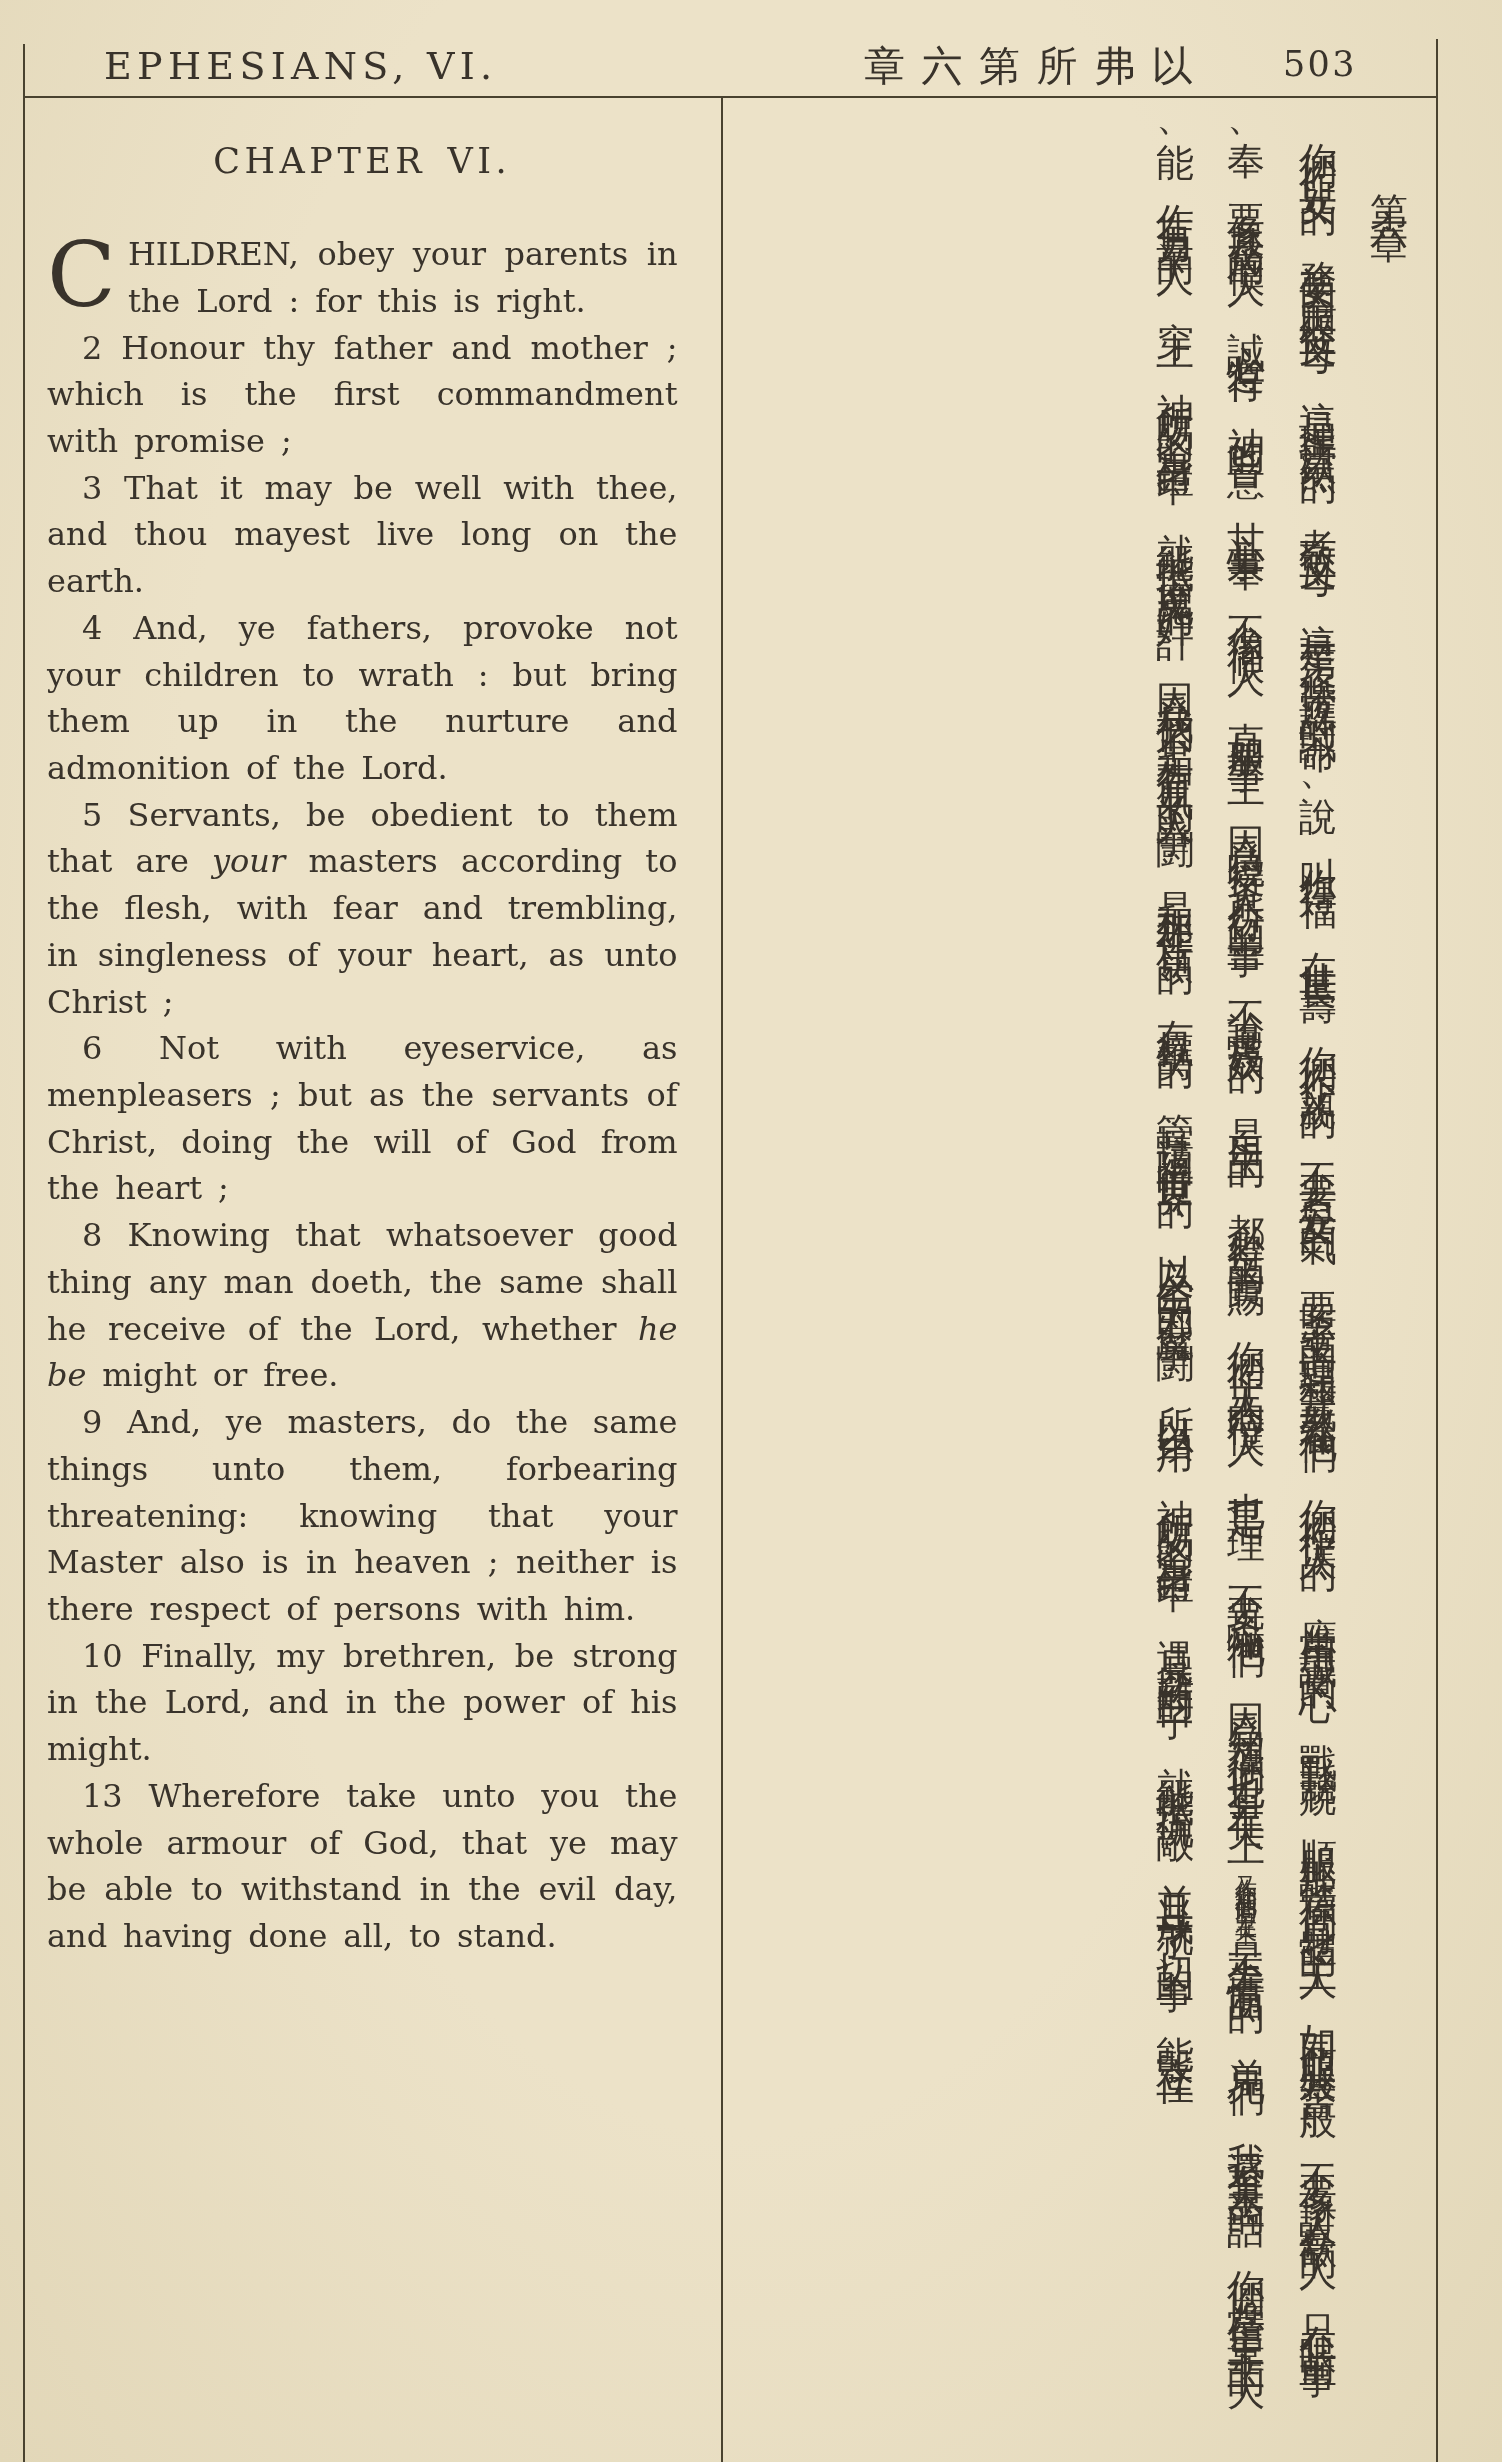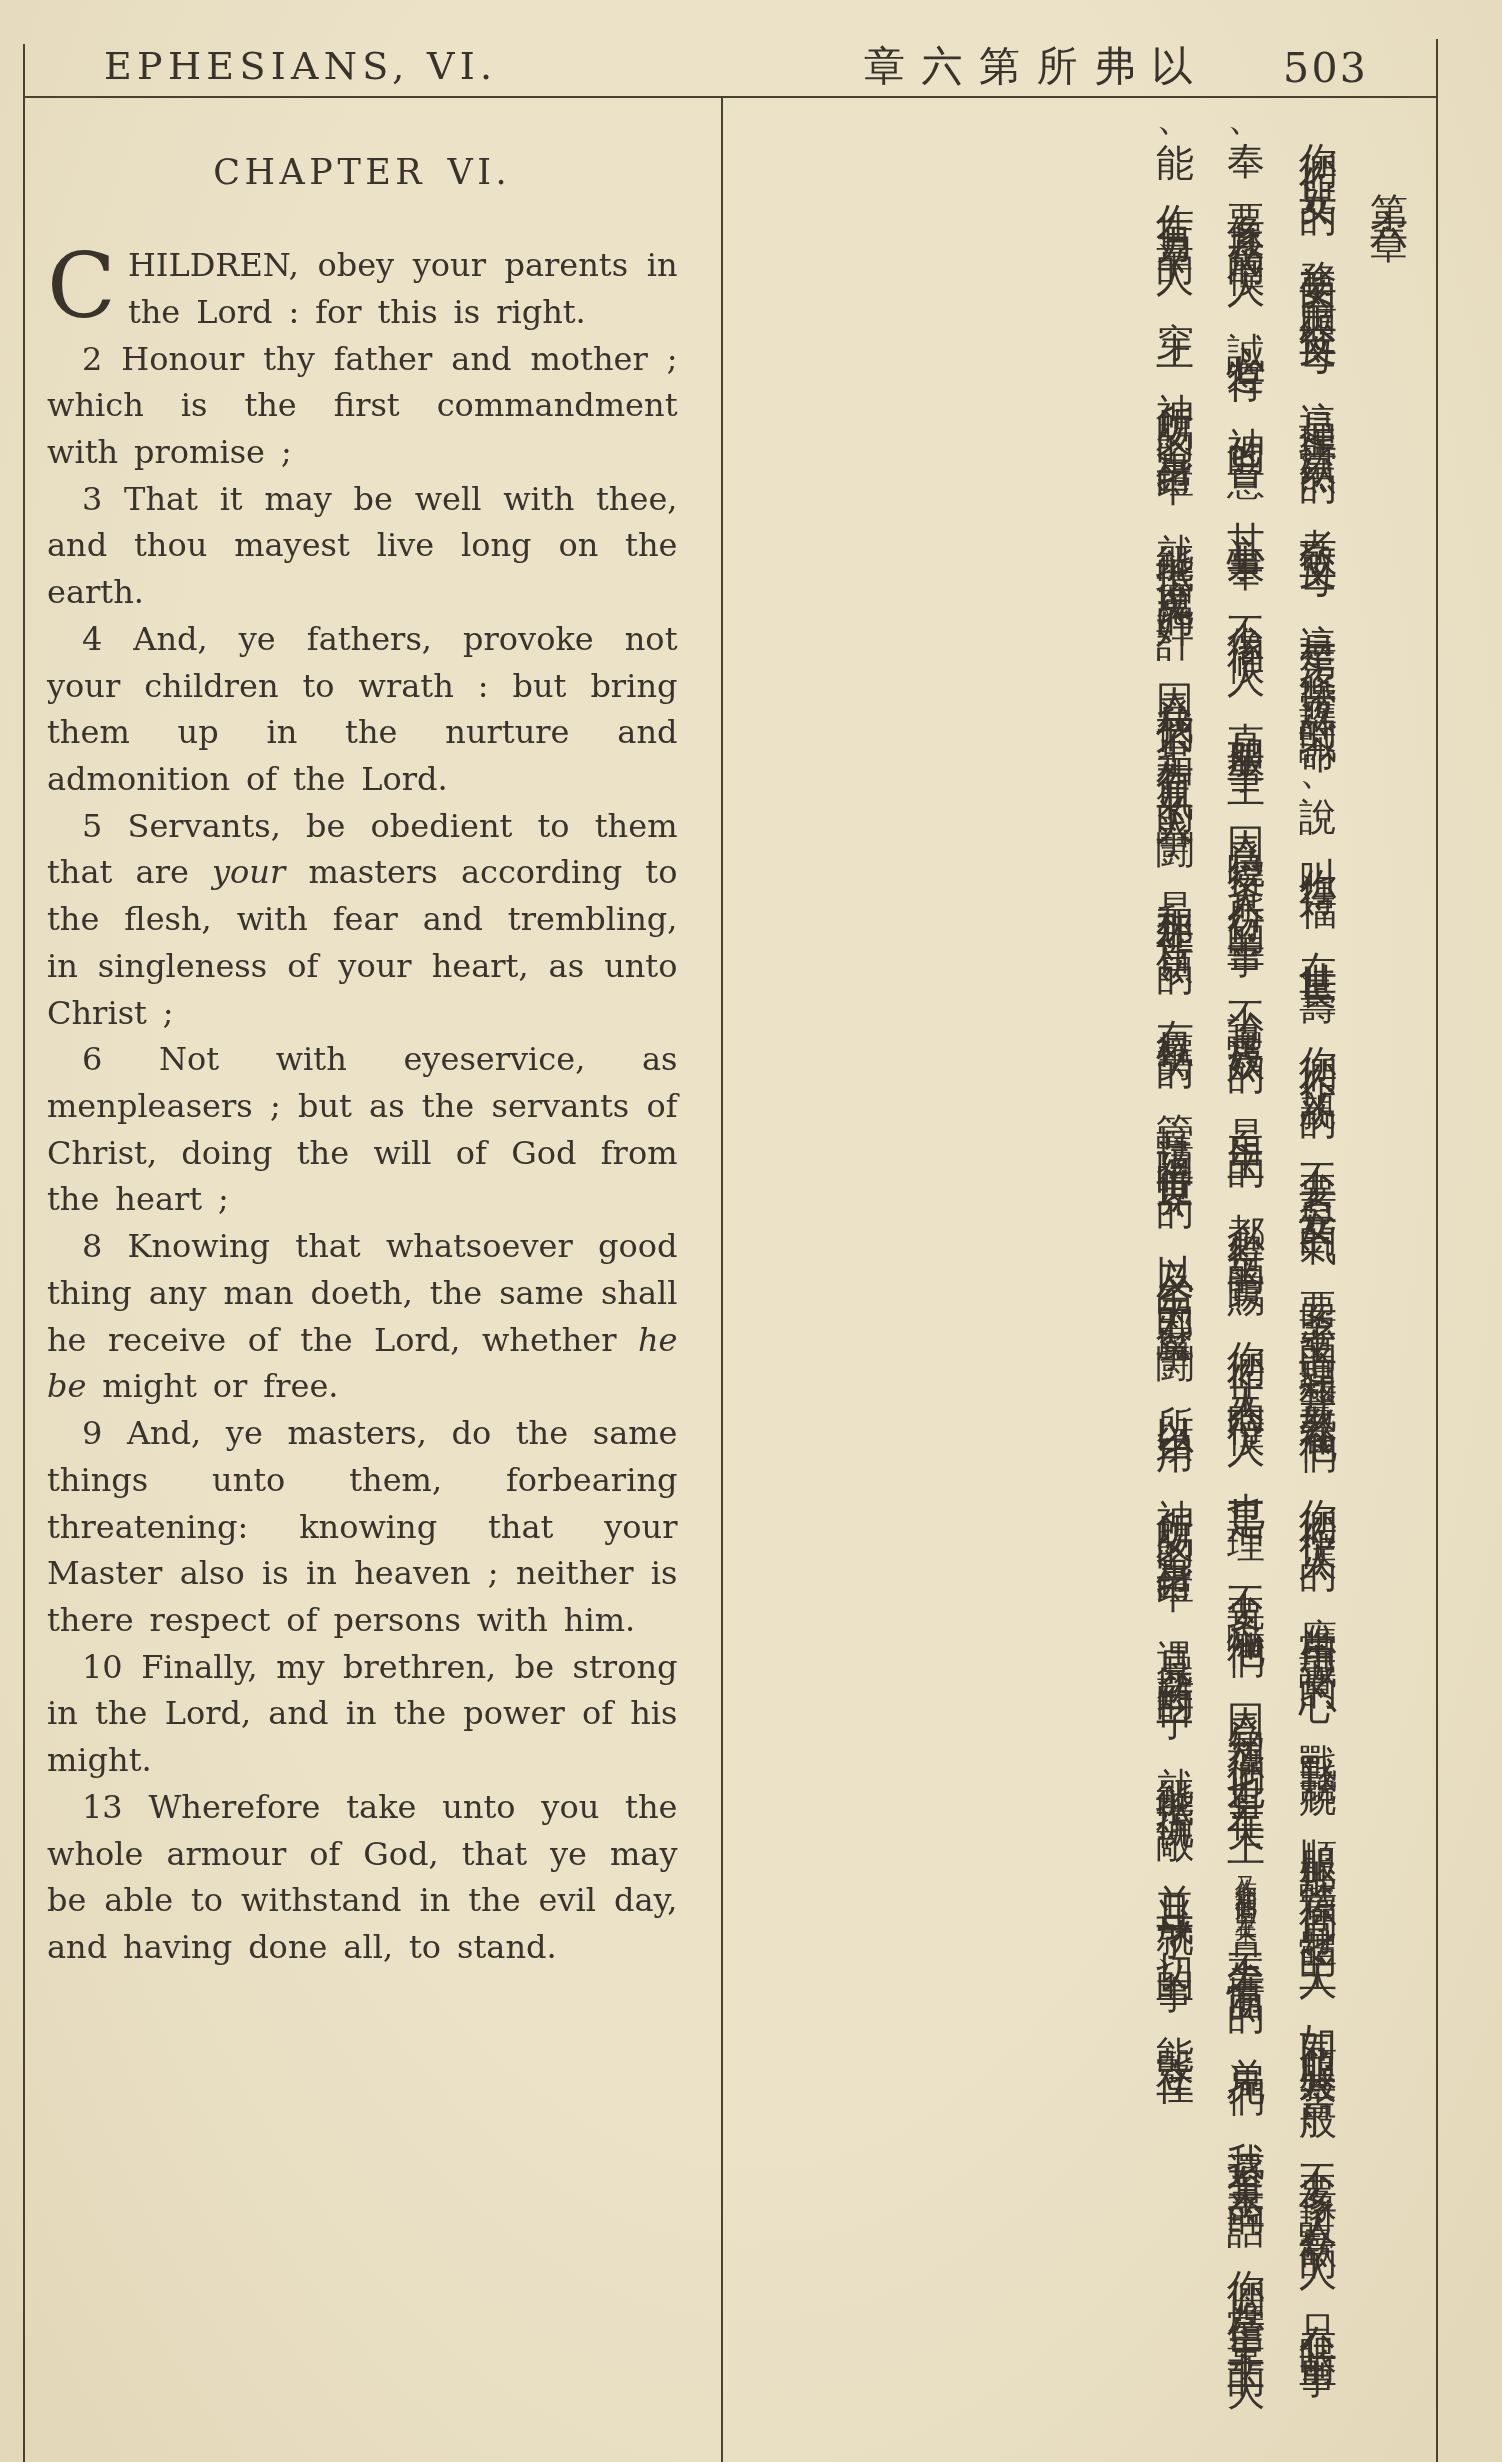--- a/index.html
+++ b/index.html
@@ -40,21 +40,21 @@
   .header-english {
     position: absolute; left: 104px; top: 44px;
     font-size: 38px; letter-spacing: 5.3px; white-space: nowrap;
   }
   .header-chinese {
     position: absolute; left: 864px; top: 39px;
     font-size: 41px; letter-spacing: 16.5px; white-space: nowrap;
   }
   .page-number {
     position: absolute; left: 1283px; top: 44px;
-    font-size: 41px; letter-spacing: 2.3px;
+    font-size: 35px; letter-spacing: 2.3px;
   }
 
   
   .content {
     position: absolute; top: 98px; left: 0; right: 0; bottom: 0;
     display: flex;
   }
 
   .english-column {
     box-sizing: border-box;
@@ -63,21 +63,21 @@
     font-size: 32px;
     line-height: 1.46;
     text-align: justify;
     word-spacing: 0.18em;
   }
   .chapter-heading {
     text-align: center;
     font-weight: normal;
     font-size: 35px;
     letter-spacing: 4.5px;
-    margin: 31px 0 44px 0;
+    margin: 20px 0 44px 0;
   }
   .verse { margin: 0; text-indent: 35px; }
   .verse.no-indent { text-indent: 0; }
   .verse em { font-style: italic; }
   .dropcap {
     float: left;
     font-size: 90px;
     line-height: 75px;
     padding: 6px 12px 0 0;
   }

